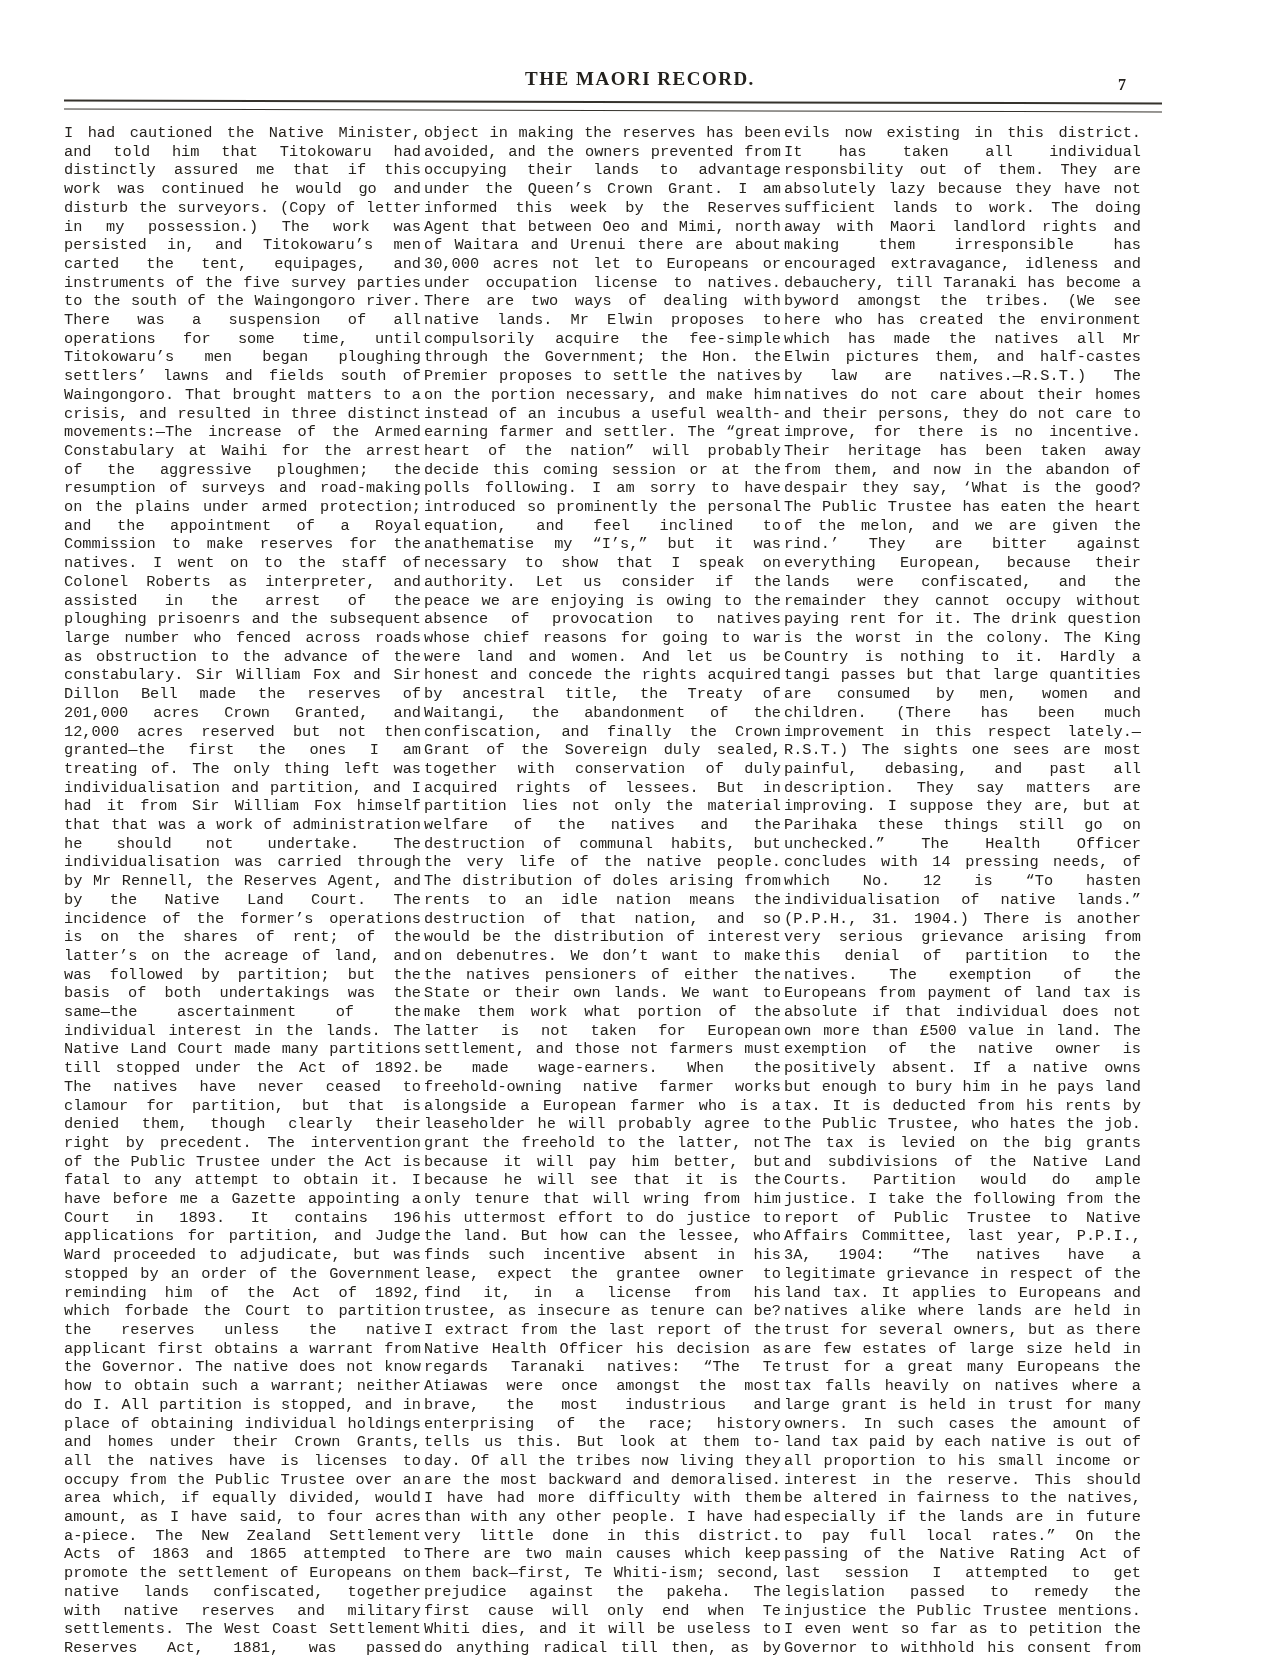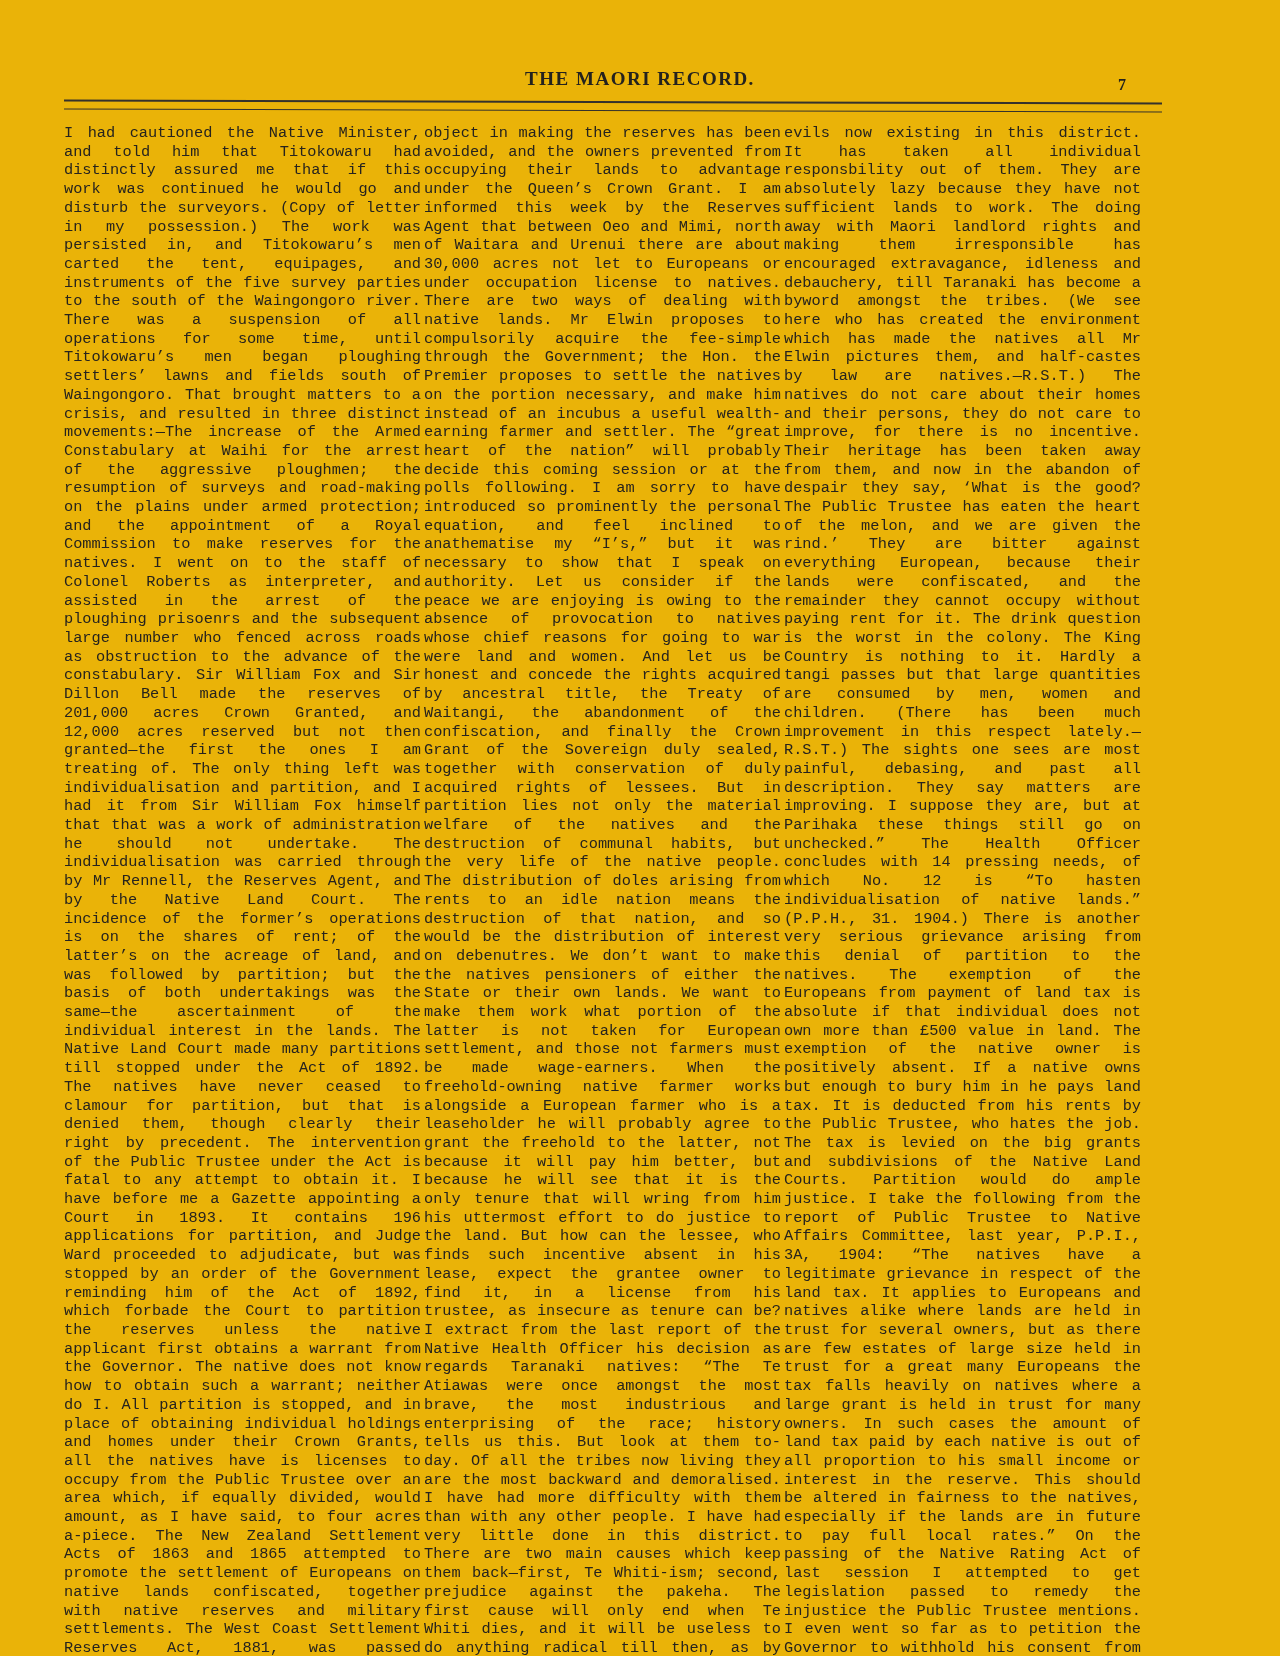--- a/index.html
+++ b/index.html
@@ -5,21 +5,21 @@
   html, body {
     margin: 0;
     padding: 0;
     background: #e8e6e1;
   }
   .page {
     position: relative;
     width: 1280px;
     height: 1656px;
     margin: 0 auto;
-    background: #eab308;
+    background: #ffffff;
     overflow: hidden;
     font-family: "Liberation Serif", "DejaVu Serif", serif;
     color: #1f1d1a;
   }
   .masthead {
     position: absolute;
     top: 68px;
     left: 0;
     width: 100%;
     text-align: center;

